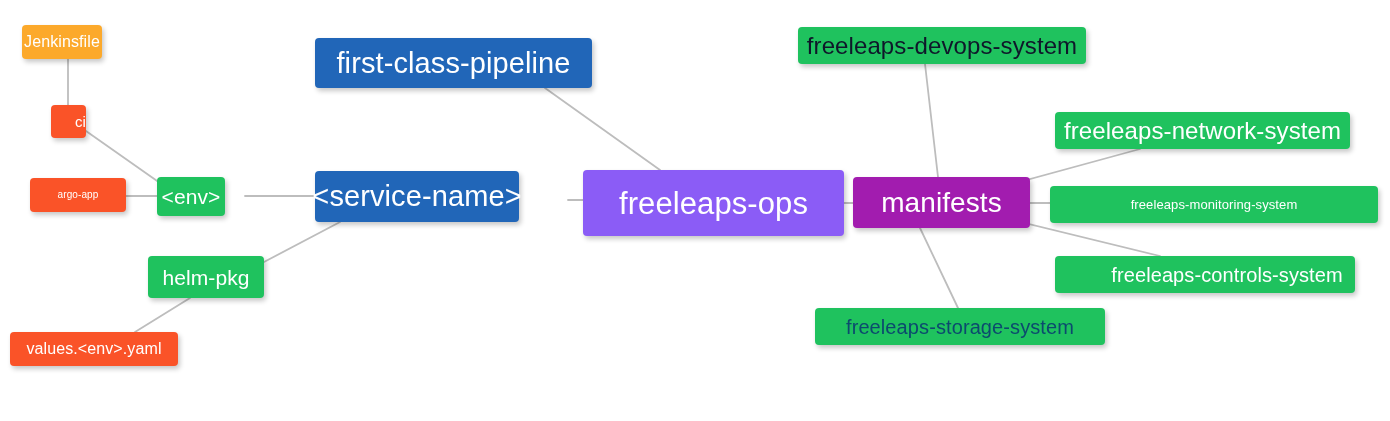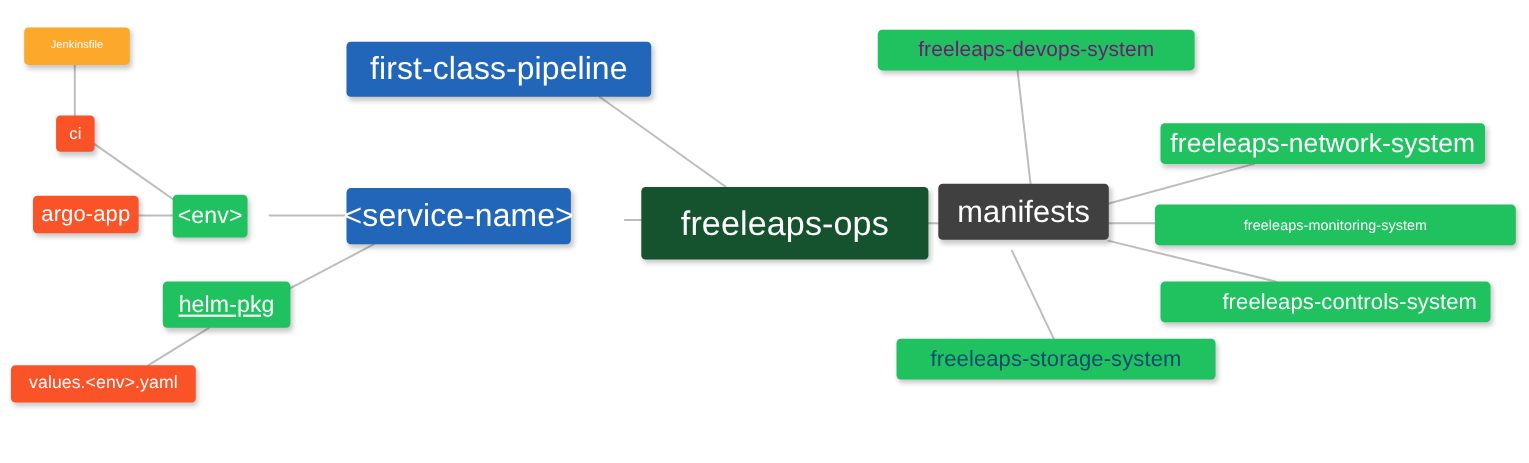--- a/index.html
+++ b/index.html
@@ -55,51 +55,51 @@
       <line x1="545" y1="88" x2="660" y2="170" stroke="#bdbdbd" stroke-width="1.8" stroke-linecap="round"></line>
       <line x1="568" y1="200" x2="583" y2="200" stroke="#bdbdbd" stroke-width="1.8" stroke-linecap="round"></line>
       <line x1="844" y1="203" x2="853" y2="203" stroke="#bdbdbd" stroke-width="1.8" stroke-linecap="round"></line>
       <line x1="938" y1="177" x2="925" y2="64" stroke="#bdbdbd" stroke-width="1.8" stroke-linecap="round"></line>
       <line x1="1008" y1="185" x2="1140" y2="149" stroke="#bdbdbd" stroke-width="1.8" stroke-linecap="round"></line>
       <line x1="1008" y1="203" x2="1050" y2="203" stroke="#bdbdbd" stroke-width="1.8" stroke-linecap="round"></line>
       <line x1="1008" y1="219" x2="1160" y2="256" stroke="#bdbdbd" stroke-width="1.8" stroke-linecap="round"></line>
       <line x1="920" y1="228" x2="958" y2="308" stroke="#bdbdbd" stroke-width="1.8" stroke-linecap="round"></line>
     </svg>
   <div id="node-layer">
-      <div class="node" style="left: 22px; top: 25px; width: 96px; height: 34px; background: rgb(252, 169, 43); color: rgb(255, 255, 255); font-size: 10px;">
+      <div class="node" style="left: 22px; top: 25px; width: 80px; height: 34px; background: rgb(252, 169, 43); color: rgb(255, 255, 255); font-size: 16px;">
         <span class="node-label">Jenkinsfile</span>
       </div>
-      <div class="node" style="left: 51px; top: 105px; width: 35px; height: 33px; background: rgb(250, 83, 40); color: rgb(255, 255, 255); font-size: 15px;">
+      <div class="node" style="left: 51px; top: 105px; width: 35px; height: 33px; background: rgb(250, 83, 40); color: rgb(255, 255, 255); font-size: 15px; justify-content: flex-end;">
         <span class="node-label">ci</span>
       </div>
-      <div class="node" style="left: 30px; top: 178px; width: 96px; height: 34px; background: rgb(250, 83, 40); color: rgb(255, 255, 255); font-size: 20px;">
+      <div class="node" style="left: 30px; top: 178px; width: 96px; height: 34px; background: rgb(250, 83, 40); color: rgb(255, 255, 255); font-size: 10px;">
         <span class="node-label">argo-app</span>
       </div>
       <div class="node" style="left: 157px; top: 177px; width: 68px; height: 39px; background: rgb(31, 194, 94); color: rgb(255, 255, 255); font-size: 21px;">
         <span class="node-label">&lt;env&gt;</span>
       </div>
-      <div class="node" style="left: 148px; top: 256px; width: 116px; height: 42px; background: rgb(31, 194, 94); color: rgb(255, 255, 255); font-size: 21px; text-decoration: underline;">
+      <div class="node" style="left: 148px; top: 256px; width: 116px; height: 42px; background: rgb(31, 194, 94); color: rgb(255, 255, 255); font-size: 21px;">
         <span class="node-label">helm-pkg</span>
       </div>
       <div class="node" style="left: 10px; top: 332px; width: 168px; height: 34px; background: rgb(250, 83, 40); color: rgb(255, 255, 255); font-size: 16px;">
         <span class="node-label">values.&lt;env&gt;.yaml</span>
       </div>
       <div class="node" style="left: 315px; top: 38px; width: 277px; height: 50px; background: rgb(33, 102, 184); color: rgb(255, 255, 255); font-size: 29px;">
         <span class="node-label">first-class-pipeline</span>
       </div>
       <div class="node" style="left: 315px; top: 171px; width: 204px; height: 51px; background: rgb(33, 102, 184); color: rgb(255, 255, 255); font-size: 29px;">
         <span class="node-label">&lt;service-name&gt;</span>
       </div>
-      <div class="node" style="left: 583px; top: 170px; width: 261px; height: 66px; background: #14532d; color: rgb(255, 255, 255); font-size: 31px;">
+      <div class="node" style="left: 583px; top: 170px; width: 261px; height: 66px; background: #8b5cf6; color: rgb(255, 255, 255); font-size: 31px;">
         <span class="node-label">freeleaps-ops</span>
       </div>
-      <div class="node" style="left: 853px; top: 167px; width: 155px; height: 51px; background: #404040; color: rgb(255, 255, 255); font-size: 28px;">
+      <div class="node" style="left: 853px; top: 177px; width: 177px; height: 51px; background: #a21caf; color: rgb(255, 255, 255); font-size: 28px;">
         <span class="node-label">manifests</span>
       </div>
-      <div class="node" style="left: 798px; top: 27px; width: 288px; height: 37px; background: rgb(31, 194, 94); color: #701a75; font-size: 19px;">
+      <div class="node" style="left: 798px; top: 27px; width: 288px; height: 37px; background: rgb(31, 194, 94); color: #0f172a; font-size: 24px;">
         <span class="node-label">freeleaps-devops-system</span>
       </div>
       <div class="node" style="left: 1055px; top: 112px; width: 295px; height: 37px; background: rgb(31, 194, 94); color: rgb(255, 255, 255); font-size: 24px;">
         <span class="node-label">freeleaps-network-system</span>
       </div>
       <div class="node" style="left: 1050px; top: 186px; width: 328px; height: 37px; background: rgb(31, 194, 94); color: rgb(255, 255, 255); font-size: 13px;">
         <span class="node-label">freeleaps-monitoring-system</span>
       </div>
       <div class="node" style="left: 1055px; top: 256px; width: 300px; height: 37px; background: rgb(31, 194, 94); color: rgb(255, 255, 255); font-size: 20px; padding-left: 44px;">
         <span class="node-label">freeleaps-controls-system</span>

